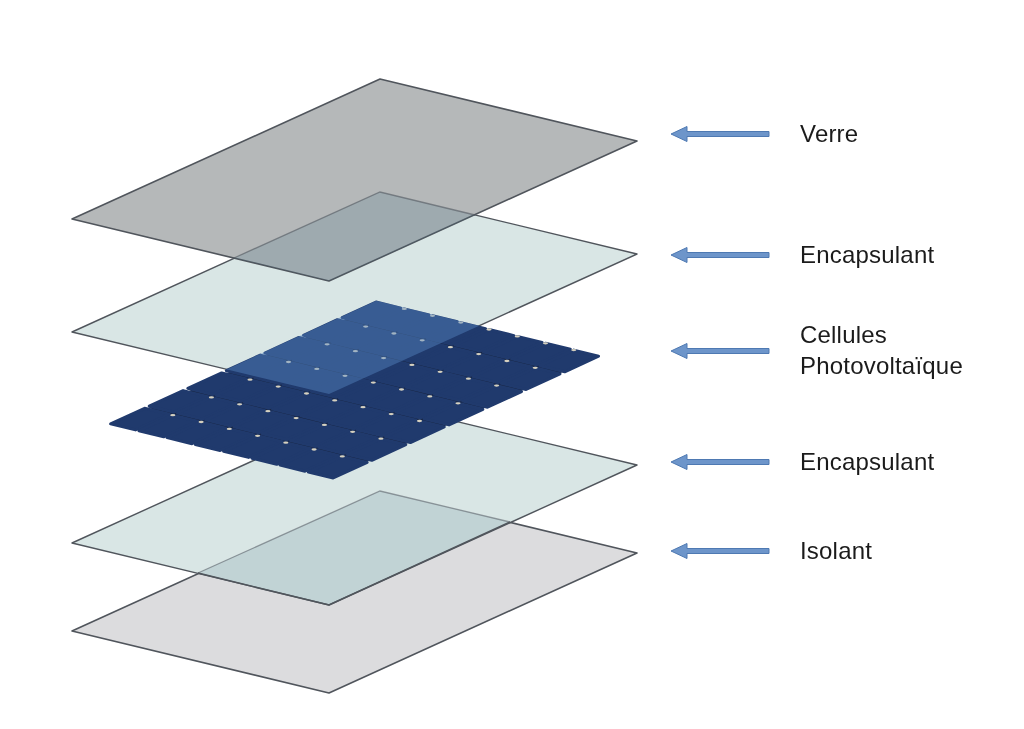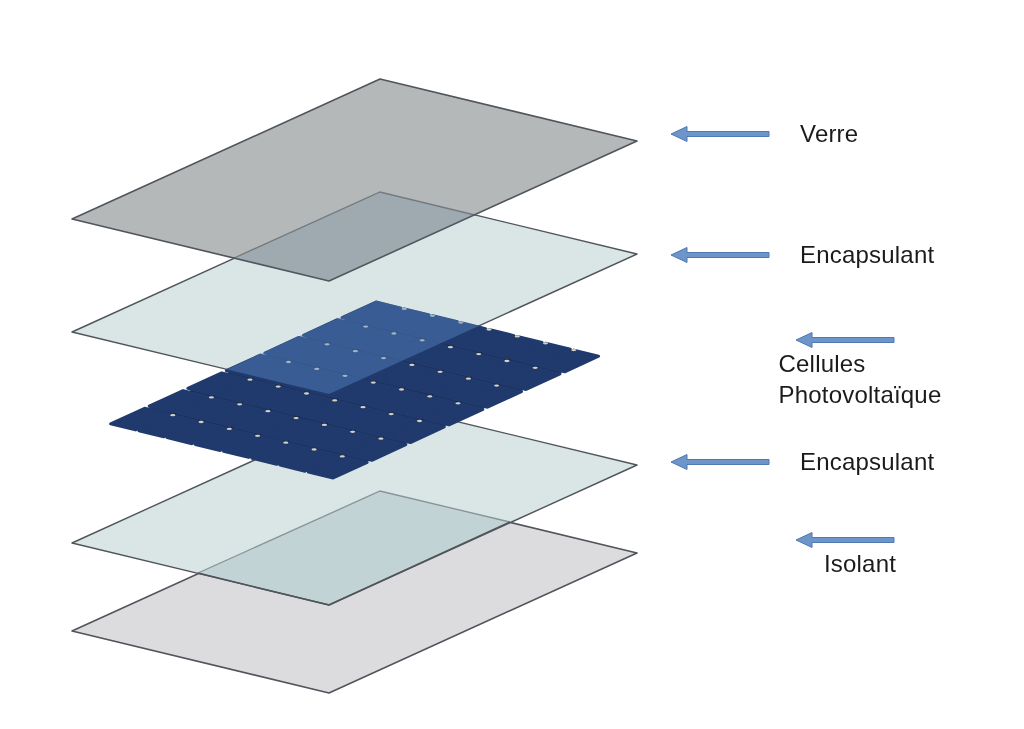--- a/index.html
+++ b/index.html
@@ -5,23 +5,23 @@
   html,body{margin:0;padding:0;background:#ffffff;}
   .canvas{position:relative;width:1024px;height:729px;background:#ffffff;overflow:hidden;
           font-family:"Liberation Sans", sans-serif;}
   .diagram-svg{position:absolute;left:0;top:0;}
   .annotation-row{position:absolute;left:670px;display:flex;align-items:center;width:350px;}
   .annotation-row .arrow-svg{flex:0 0 auto;display:block;}
   .annotation-label{margin-left:30px;font-size:24px;color:#1b1b1b;line-height:1.28;
                     white-space:pre-line;letter-spacing:0.2px;}
   .r1{top:114px;height:40px;align-items:center;}
   .r2{top:235px;height:40px;}
-  .r3{top:331px;height:70px;flex-direction:column;}
+  .r3{top:316px;height:70px;}
   .r4{top:442px;height:40px;}
-  .r5{top:531px;height:40px;flex-direction:column;}
+  .r5{top:531px;height:40px;}
 </style>
 </head>
 <body>
 
 <div class="canvas">
 
   <svg class="diagram-svg" width="1024" height="729" viewBox="0 0 1024 729">
     <defs>
       <clipPath id="cellsClip">
           <polygon id="cells-clip-poly" points="376.3,300.7 605.7,356.5 331.7,482.3 102.3,426.5"></polygon>

